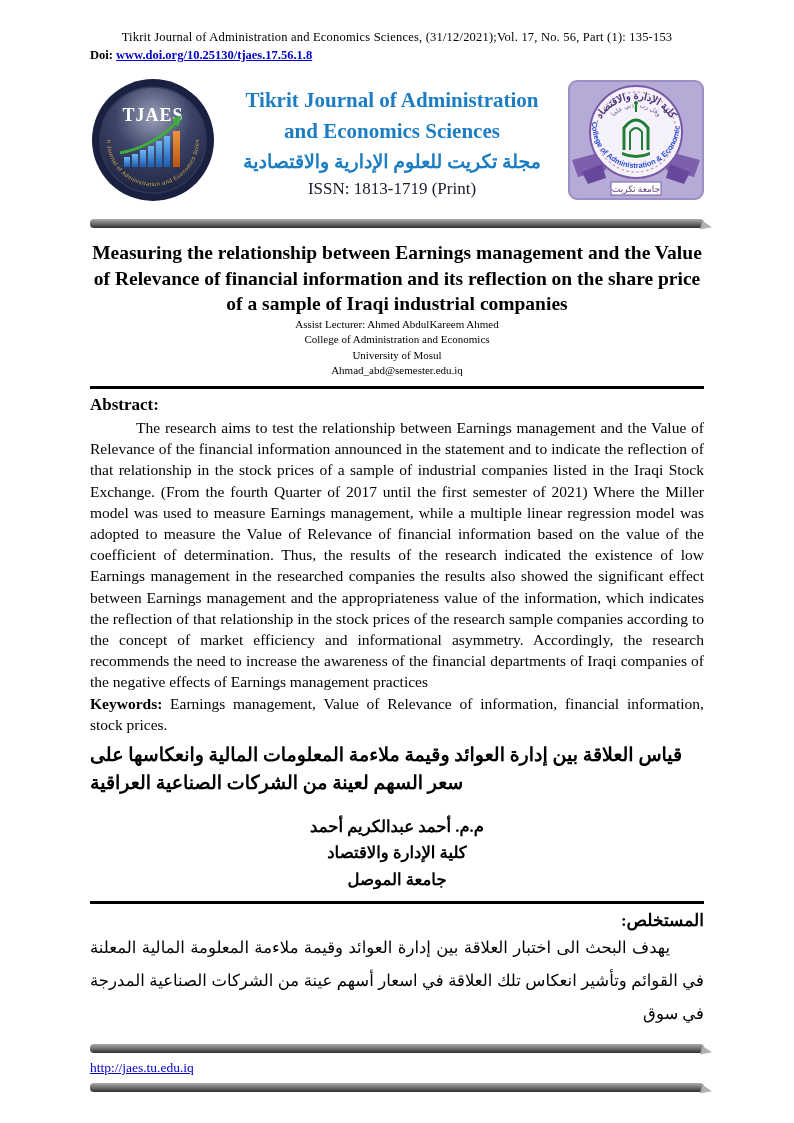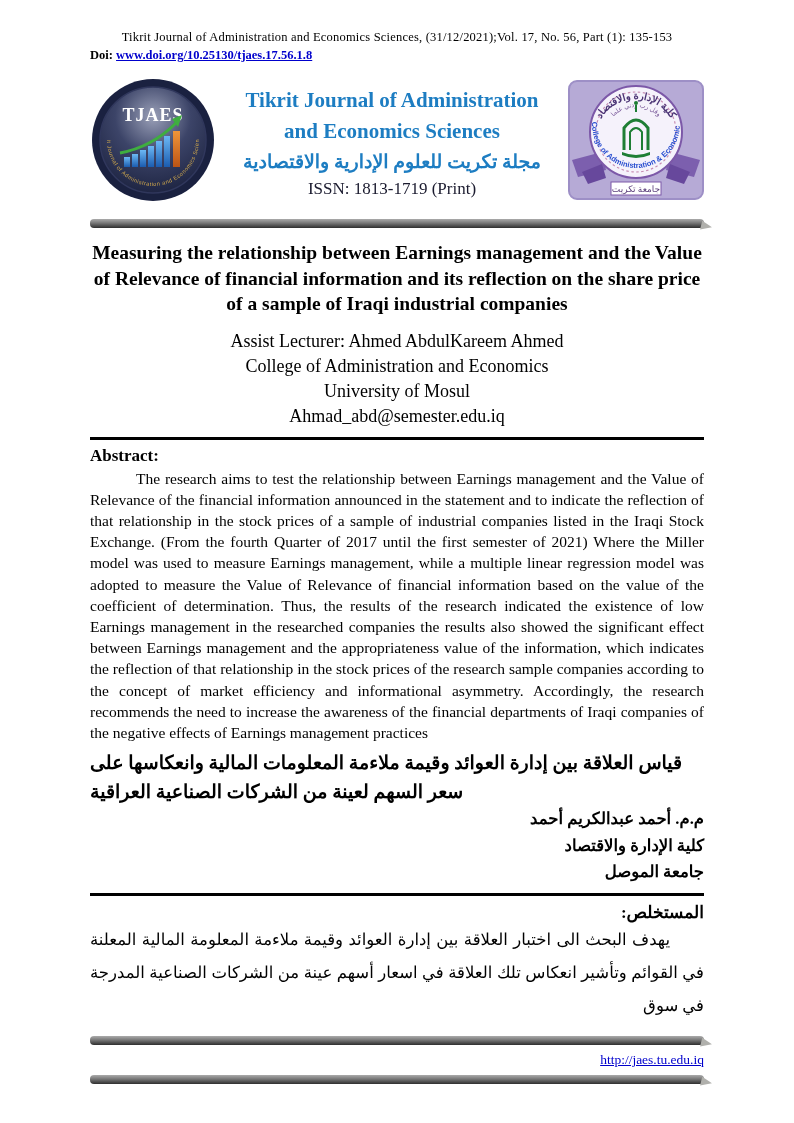--- a/index.html
+++ b/index.html
@@ -22,34 +22,34 @@
   
   .gbar { height:9px; border-radius:4px; position:relative;
           background:linear-gradient(180deg,#ababab 0%,#777777 45%,#2e2e2e 100%); }
   .gbar::after { content:""; position:absolute; right:-8px; bottom:-3px;
      border-left:11px solid #b0b0ac; border-top:4px solid transparent;
      border-bottom:5px solid transparent; transform:rotate(14deg); }
   .gbar.top { margin-top:12px; }
   .blackrule { height:3px; background:#000; margin:8px 0 6px 0; }
   
   .atitle { font-weight:bold; font-size:19.5px; text-align:center; line-height:1.32; margin-top:12px; }
-  .authors { text-align:center; font-size:18px; line-height:1.38; margin-top:12px; }
+  .authors { text-align:center; font-size:11px; line-height:1.38; }
   .abstract-h { font-weight:bold; font-size:17px; margin-top:2px; }
   .abstract-p { font-size:15.5px; line-height:21.2px; text-align:justify; text-indent:46px; margin-top:2px; }
   .keywords  { font-size:15.5px; line-height:21.2px; text-align:justify; }
   .keywords b { font-weight:bold; }
   
   .ar { direction:rtl; font-family:"Liberation Serif", serif; }
   .atitle-ar { font-weight:bold; font-size:19px; text-align:left; line-height:1.5; margin-top:6px; }
-  .authors-ar { font-weight:bold; font-size:16.5px; text-align:right; line-height:1.6; margin-top:0; }
+  .authors-ar { font-weight:bold; font-size:16.5px; text-align:center; line-height:1.6; margin-top:16px; }
   .abstract-h-ar { font-weight:bold; font-size:17px; text-align:right; margin-top:2px; }
   .abstract-p-ar { font-size:16.5px; line-height:33px; text-align:justify; text-indent:34px; }
   
   .footer { margin-top:14px; }
-  .site-link { display:block; text-align:right; font-size:13.5px; margin:7px 0; }
+  .site-link { display:block; text-align:left; font-size:13.5px; margin:7px 0; }
   .site-link a { color:#0000cc; text-decoration:underline; }
   .logo-box { flex:0 0 auto; }
 </style>
 </head>
 <body>
 
 <div class="page">
 
   <div class="cite-line">Tikrit Journal of Administration and Economics Sciences, (31/12/2021);Vol. 17, No. 56, Part (1): 135-153</div>
   <div class="doi-line">
@@ -155,20 +155,23 @@
     <div>Assist Lecturer: Ahmed AbdulKareem Ahmed</div>
     <div>College of Administration and Economics</div>
     <div>University of Mosul</div>
     <div>Ahmad_abd@semester.edu.iq</div>
   </div>
 
   <div class="blackrule"></div>
 
   <div class="abstract-h">Abstract:</div>
   <div class="abstract-p">The research aims to test the relationship between Earnings management and the Value of Relevance of the financial information announced in the statement and to indicate the reflection of that relationship in the stock prices of a sample of industrial companies listed in the Iraqi Stock Exchange. (From the fourth Quarter of 2017 until the first semester of 2021) Where the Miller model was used to measure Earnings management, while a multiple linear regression model was adopted to measure the Value of Relevance of financial information based on the value of the coefficient of determination. Thus, the results of the research indicated the existence of low Earnings management in the researched companies the results also showed the significant effect between Earnings management and the appropriateness value of the information, which indicates the reflection of that relationship in the stock prices of the research sample companies according to the concept of market efficiency and informational asymmetry. Accordingly, the research recommends the need to increase the awareness of the financial departments of Iraqi companies of the negative effects of Earnings management practices</div>
+  <div class="keywords">
+    <b>Keywords:</b><span> Earnings management, Value of Relevance of information, financial information, stock prices.</span>
+  </div>
 
   <div class="atitle-ar ar">قياس العلاقة بين إدارة العوائد وقيمة ملاءمة المعلومات المالية وانعكاسها على سعر السهم لعينة من الشركات الصناعية العراقية</div>
   <div class="authors-ar ar">
     <div>م.م. أحمد عبدالكريم أحمد</div>
     <div>كلية الإدارة والاقتصاد</div>
     <div>جامعة الموصل</div>
   </div>
 
   <div class="blackrule"></div>
 

